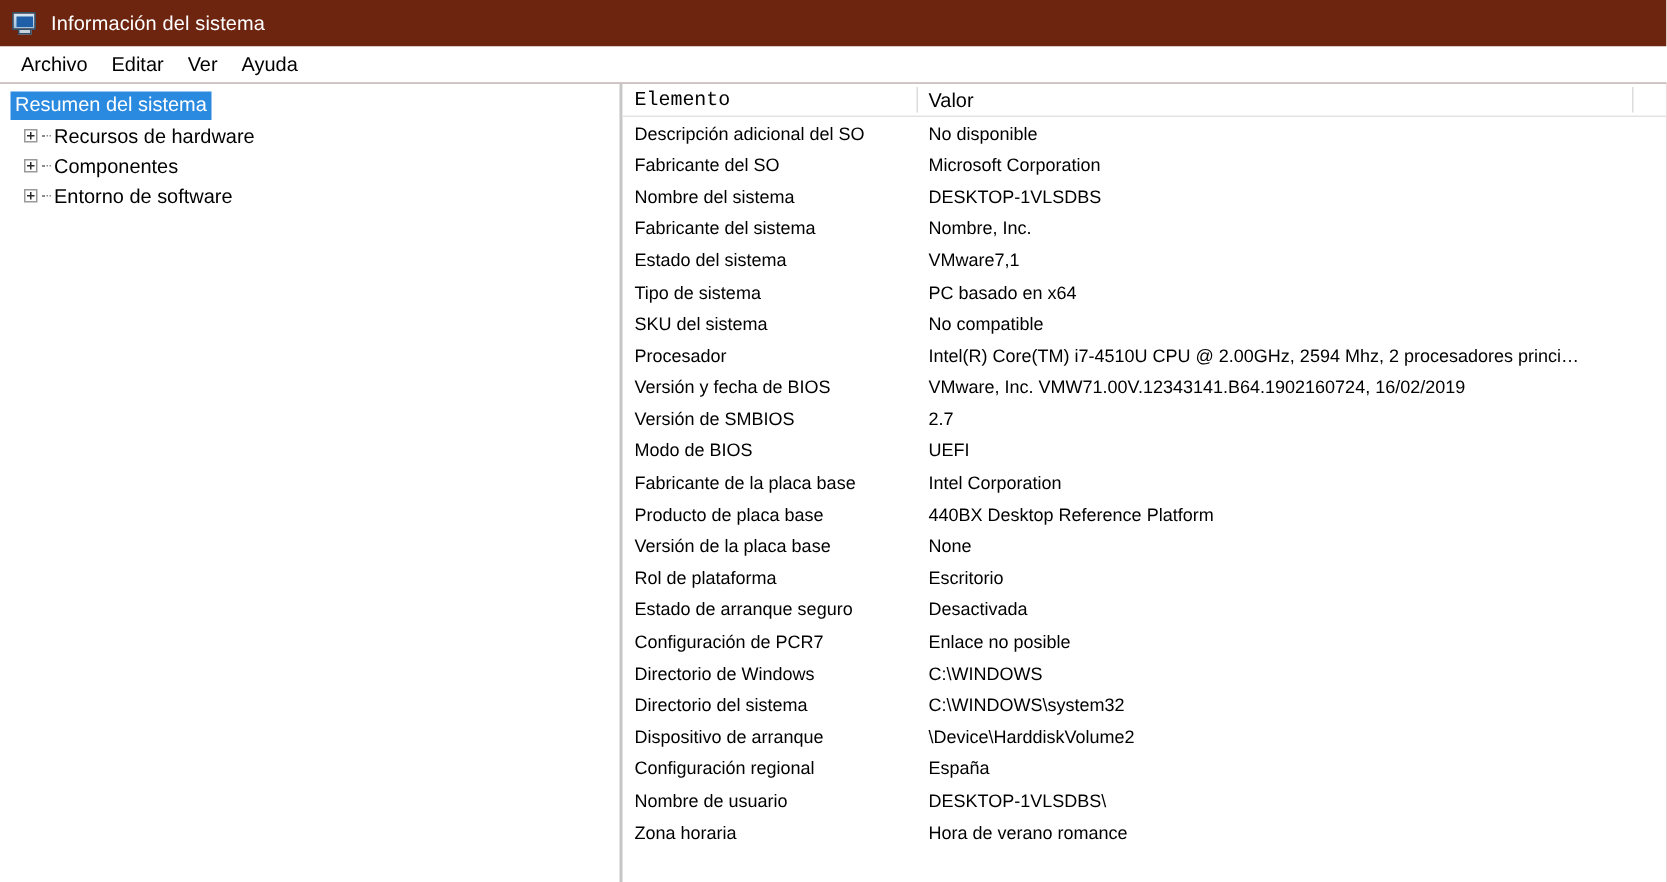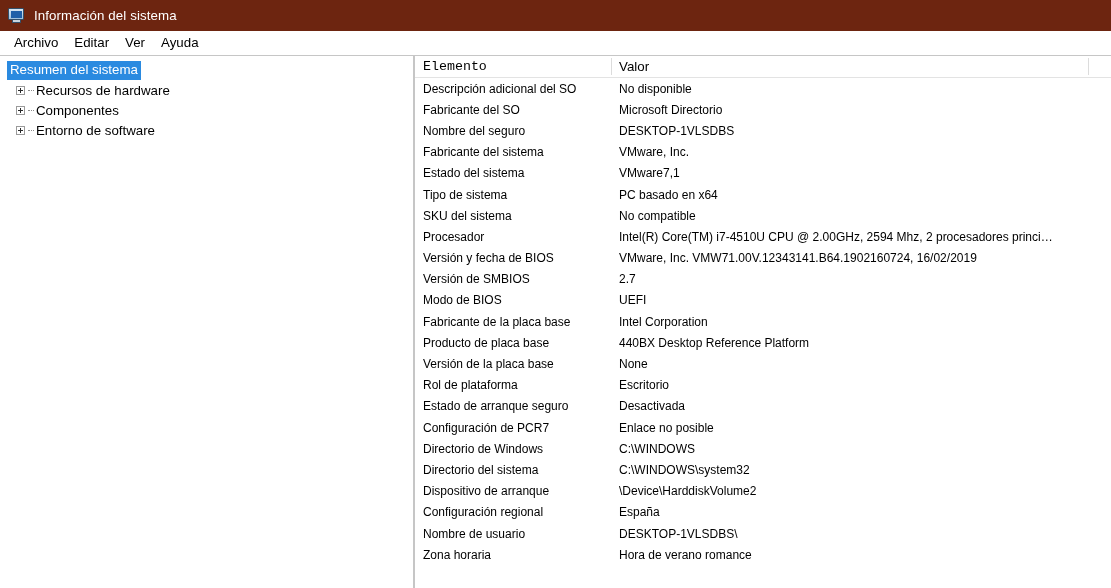--- a/index.html
+++ b/index.html
@@ -237,29 +237,29 @@
         <div class="hsep" style="left:196px"></div>
         <div class="hsep" style="left:673px"></div>
       </div>
       <div class="rows" id="rows">
           <div class="row">
             <div class="cell col-item">Descripción adicional del SO</div>
             <div class="cell col-value">No disponible</div>
           </div>
           <div class="row">
             <div class="cell col-item">Fabricante del SO</div>
-            <div class="cell col-value">Microsoft Directorio</div>
-          </div>
-          <div class="row">
-            <div class="cell col-item">Nombre del seguro</div>
+            <div class="cell col-value">Microsoft Corporation</div>
+          </div>
+          <div class="row">
+            <div class="cell col-item">Nombre del sistema</div>
             <div class="cell col-value">DESKTOP-1VLSDBS</div>
           </div>
           <div class="row">
             <div class="cell col-item">Fabricante del sistema</div>
-            <div class="cell col-value">VMware, Inc.</div>
+            <div class="cell col-value">Nombre, Inc.</div>
           </div>
           <div class="row">
             <div class="cell col-item">Estado del sistema</div>
             <div class="cell col-value">VMware7,1</div>
           </div>
           <div class="row">
             <div class="cell col-item">Tipo de sistema</div>
             <div class="cell col-value">PC basado en x64</div>
           </div>
           <div class="row">

